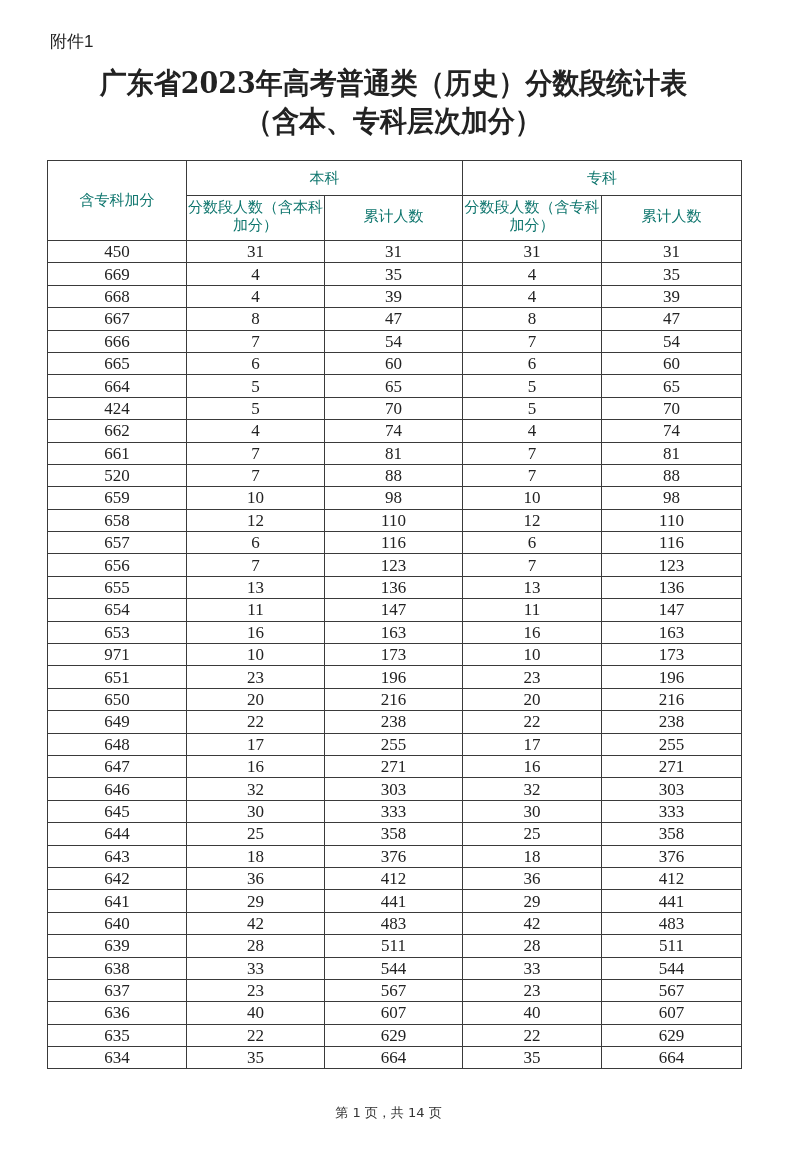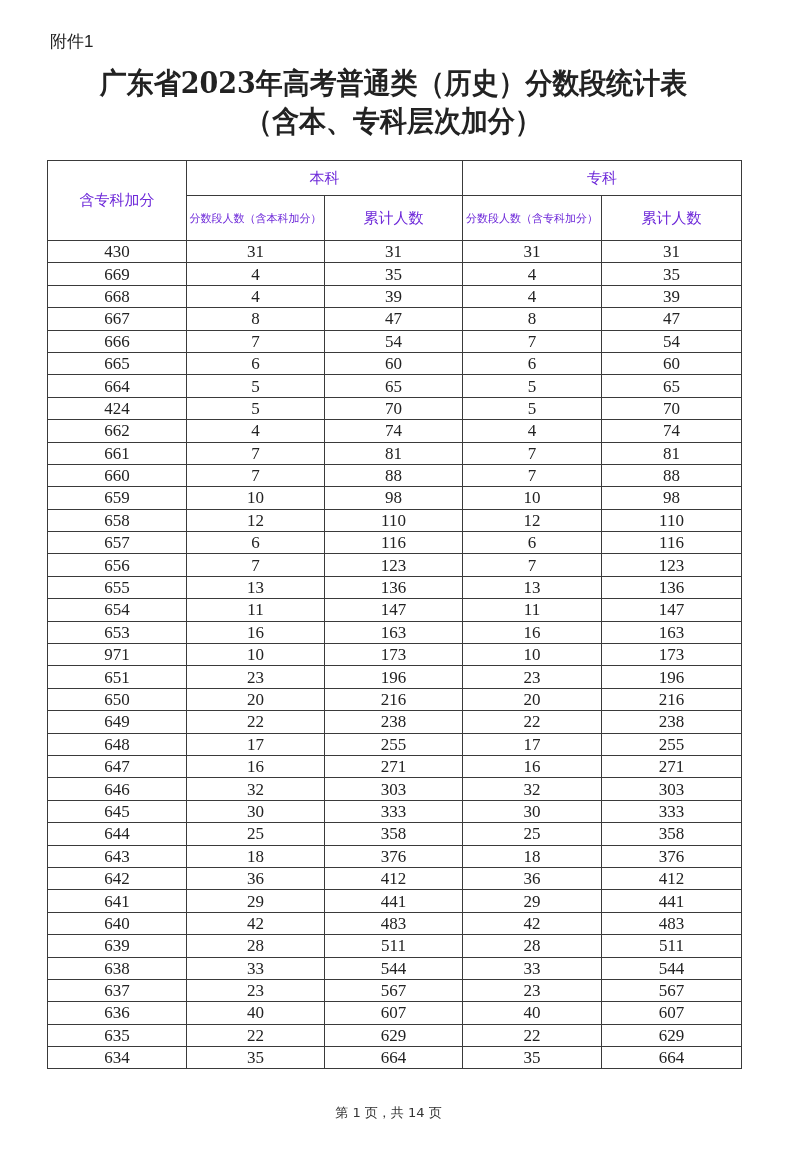--- a/index.html
+++ b/index.html
@@ -10,24 +10,24 @@
   .title1 { position:absolute; left:0; width:787px; top:64px; text-align:center;
             font-size:29px; font-weight:bold; letter-spacing:0px; color:#222;
             font-family:"DejaVu Serif","Liberation Serif",serif; transform:scaleX(0.93); }
   .title2 { position:absolute; left:0; width:787px; top:102px; text-align:center;
             font-size:29px; font-weight:bold; color:#222;
             font-family:"DejaVu Serif","Liberation Serif",serif; transform:scaleX(0.93); }
   table.grid { position:absolute; left:47px; top:160px; border-collapse:collapse;
                table-layout:fixed; width:694px; }
   table.grid td, table.grid th { border:1.5px solid #3a3a3a; text-align:center; padding:0;
                font-weight:normal; }
-  table.grid th { font-family:Liberation Sans, sans-serif; font-size:15px; color:#6d28d9;margin-left:20px; }
+  table.grid th { font-family:Liberation Mono, monospace; font-size:15px; color:#0f766e;margin-left:20px; }
   th.h-top { height:34px; }
   th.h-sub { height:44px; line-height:18px; }
-  th.h-sub.small { font-size:11px; }
+  th.h-sub.small { font-size:15px; }
   table.grid td { height:21.4px; font-size:17px; line-height:21px; color:#222; }
   .footer { position:absolute; left:0; width:777px; top:1104px; text-align:center;
             font-family:"DejaVu Sans","Liberation Sans",sans-serif; font-size:13px; color:#333; }
 </style>
 </head>
 <body>
 
 <div class="attach">附件1</div>
 <div class="title1">广东省2023年高考普通类（历史）分数段统计表</div>
 <div class="title2">（含本、专科层次加分）</div>
@@ -48,21 +48,21 @@
     </tr>
     <tr>
       <th class="h-sub small">分数段人数（含本科加分）</th>
       <th class="h-sub">累计人数</th>
       <th class="h-sub small">分数段人数（含专科加分）</th>
       <th class="h-sub">累计人数</th>
     </tr>
   </thead>
   <tbody id="rows">
       <tr>
-        <td>430</td>
+        <td>450</td>
         <td>31</td>
         <td>31</td>
         <td>31</td>
         <td>31</td>
       </tr>
       <tr>
         <td>669</td>
         <td>4</td>
         <td>35</td>
         <td>4</td>
@@ -118,21 +118,21 @@
         <td>74</td>
       </tr>
       <tr>
         <td>661</td>
         <td>7</td>
         <td>81</td>
         <td>7</td>
         <td>81</td>
       </tr>
       <tr>
-        <td>660</td>
+        <td>520</td>
         <td>7</td>
         <td>88</td>
         <td>7</td>
         <td>88</td>
       </tr>
       <tr>
         <td>659</td>
         <td>10</td>
         <td>98</td>
         <td>10</td>

